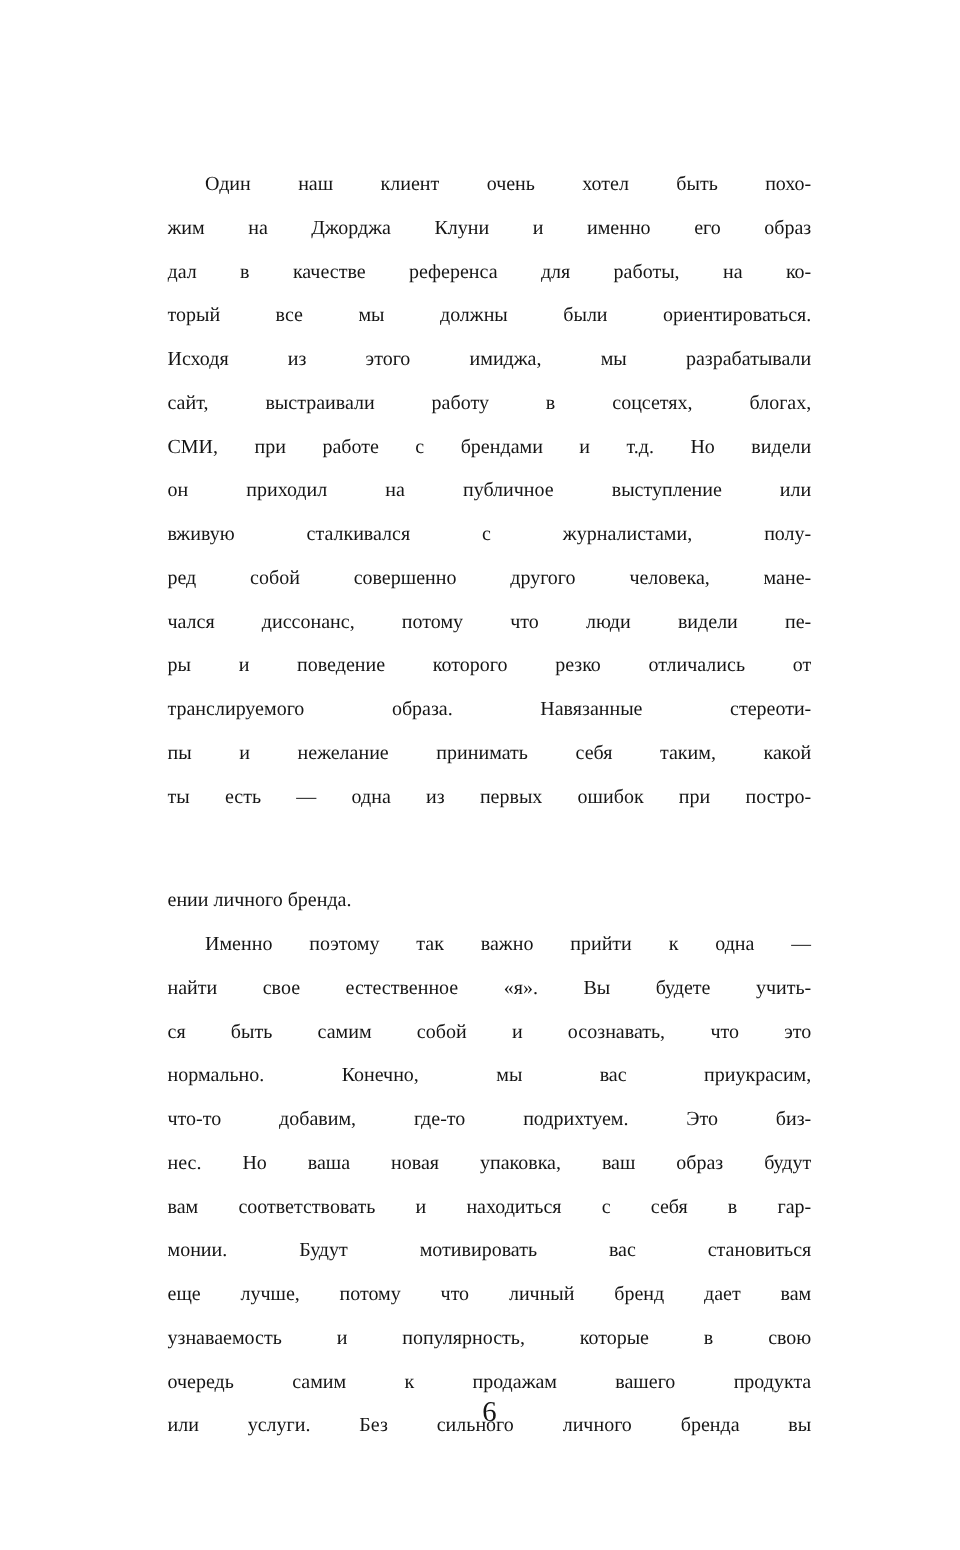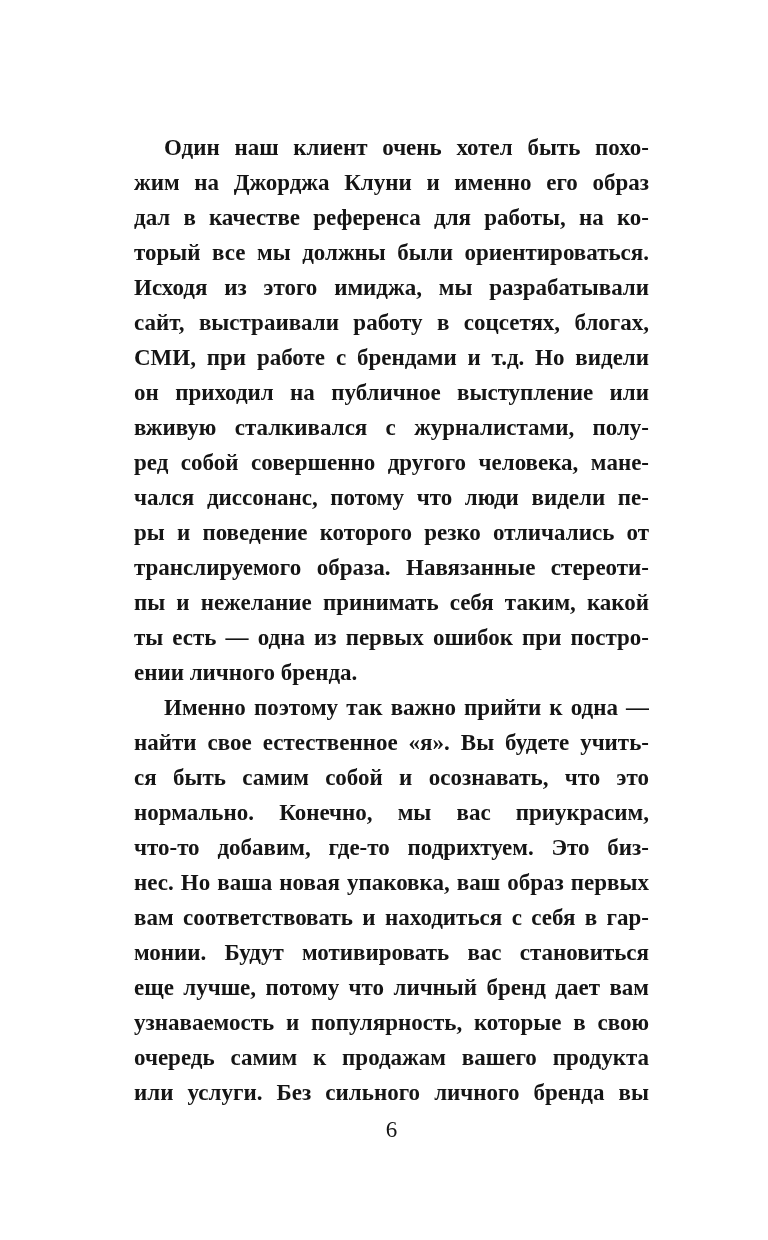--- a/index.html
+++ b/index.html
@@ -18,35 +18,35 @@
     position: absolute;
     left: 134px;
     top: 130px;
     width: 515px;
   }
   .paragraph {
     margin: 0;
     padding: 0;
   }
   .line {
-    font-size: 23px;
+    font-size: 16px;
     line-height: 35px;
     height: 35px;
     overflow: hidden;
     text-align: justify;
     text-align-last: justify;
     white-space: normal;
-    font-weight: bold;
   }
   .line.first {
     text-indent: 30px;
   }
   .line.endpara {
     text-align: left;
     text-align-last: left;
+    margin-top: 48px;
   }
   .page-number {
     position: absolute;
     left: 134px;
     top: 1112px;
     width: 515px;
     text-align: center;
     font-size: 23px;
     line-height: 35px;
   }
@@ -72,21 +72,21 @@
     <div class="line">пы и нежелание принимать себя таким, какой</div>
     <div class="line">ты есть — одна из первых ошибок при постро-</div>
     <div class="line endpara">ении личного бренда.</div>
   </div>
   <div class="paragraph">
     <div class="line first">Именно поэтому так важно прийти к одна —</div>
     <div class="line">найти свое естественное «я». Вы будете учить-</div>
     <div class="line">ся быть самим собой и осознавать, что это</div>
     <div class="line">нормально. Конечно, мы вас приукрасим,</div>
     <div class="line">что-то добавим, где-то подрихтуем. Это биз-</div>
-    <div class="line">нес. Но ваша новая упаковка, ваш образ первых</div>
+    <div class="line">нес. Но ваша новая упаковка, ваш образ будут</div>
     <div class="line">вам соответствовать и находиться с себя в гар-</div>
     <div class="line">монии. Будут мотивировать вас становиться</div>
     <div class="line">еще лучше, потому что личный бренд дает вам</div>
     <div class="line">узнаваемость и популярность, которые в свою</div>
     <div class="line">очередь самим к продажам вашего продукта</div>
     <div class="line">или услуги. Без сильного личного бренда вы</div>
   </div>
 </div>
 
 <div class="page-number">6</div>

